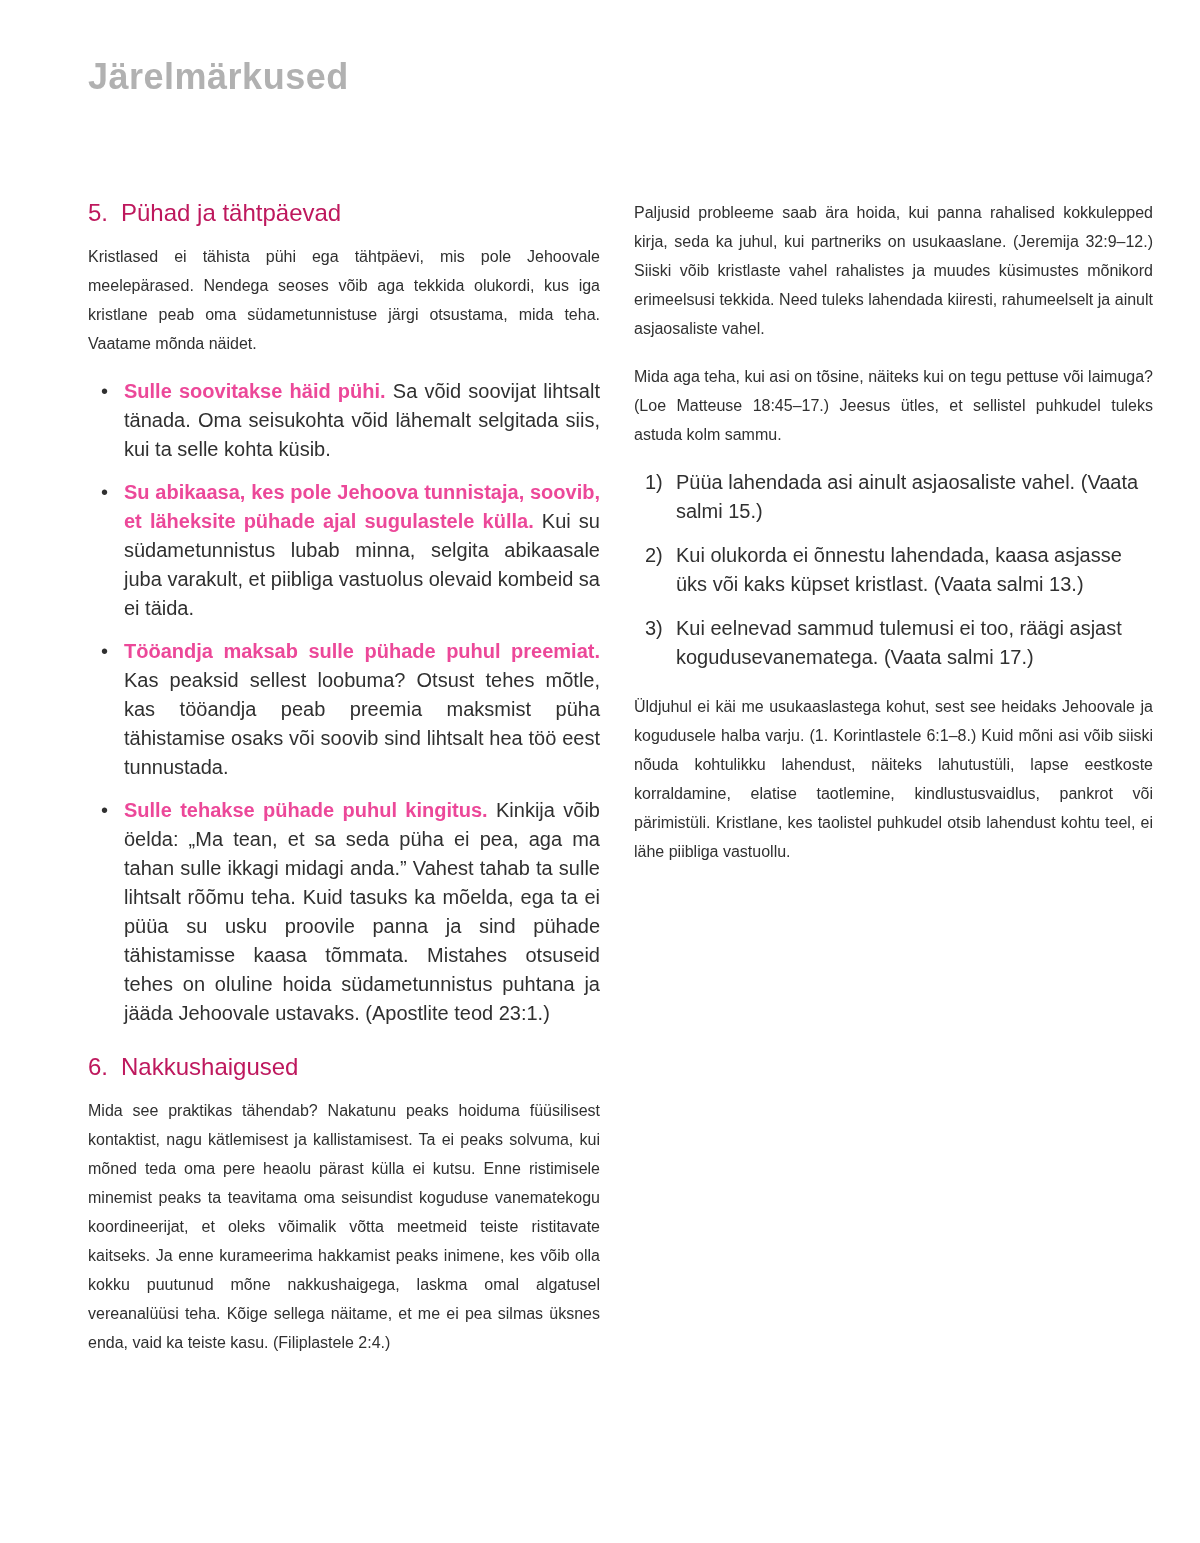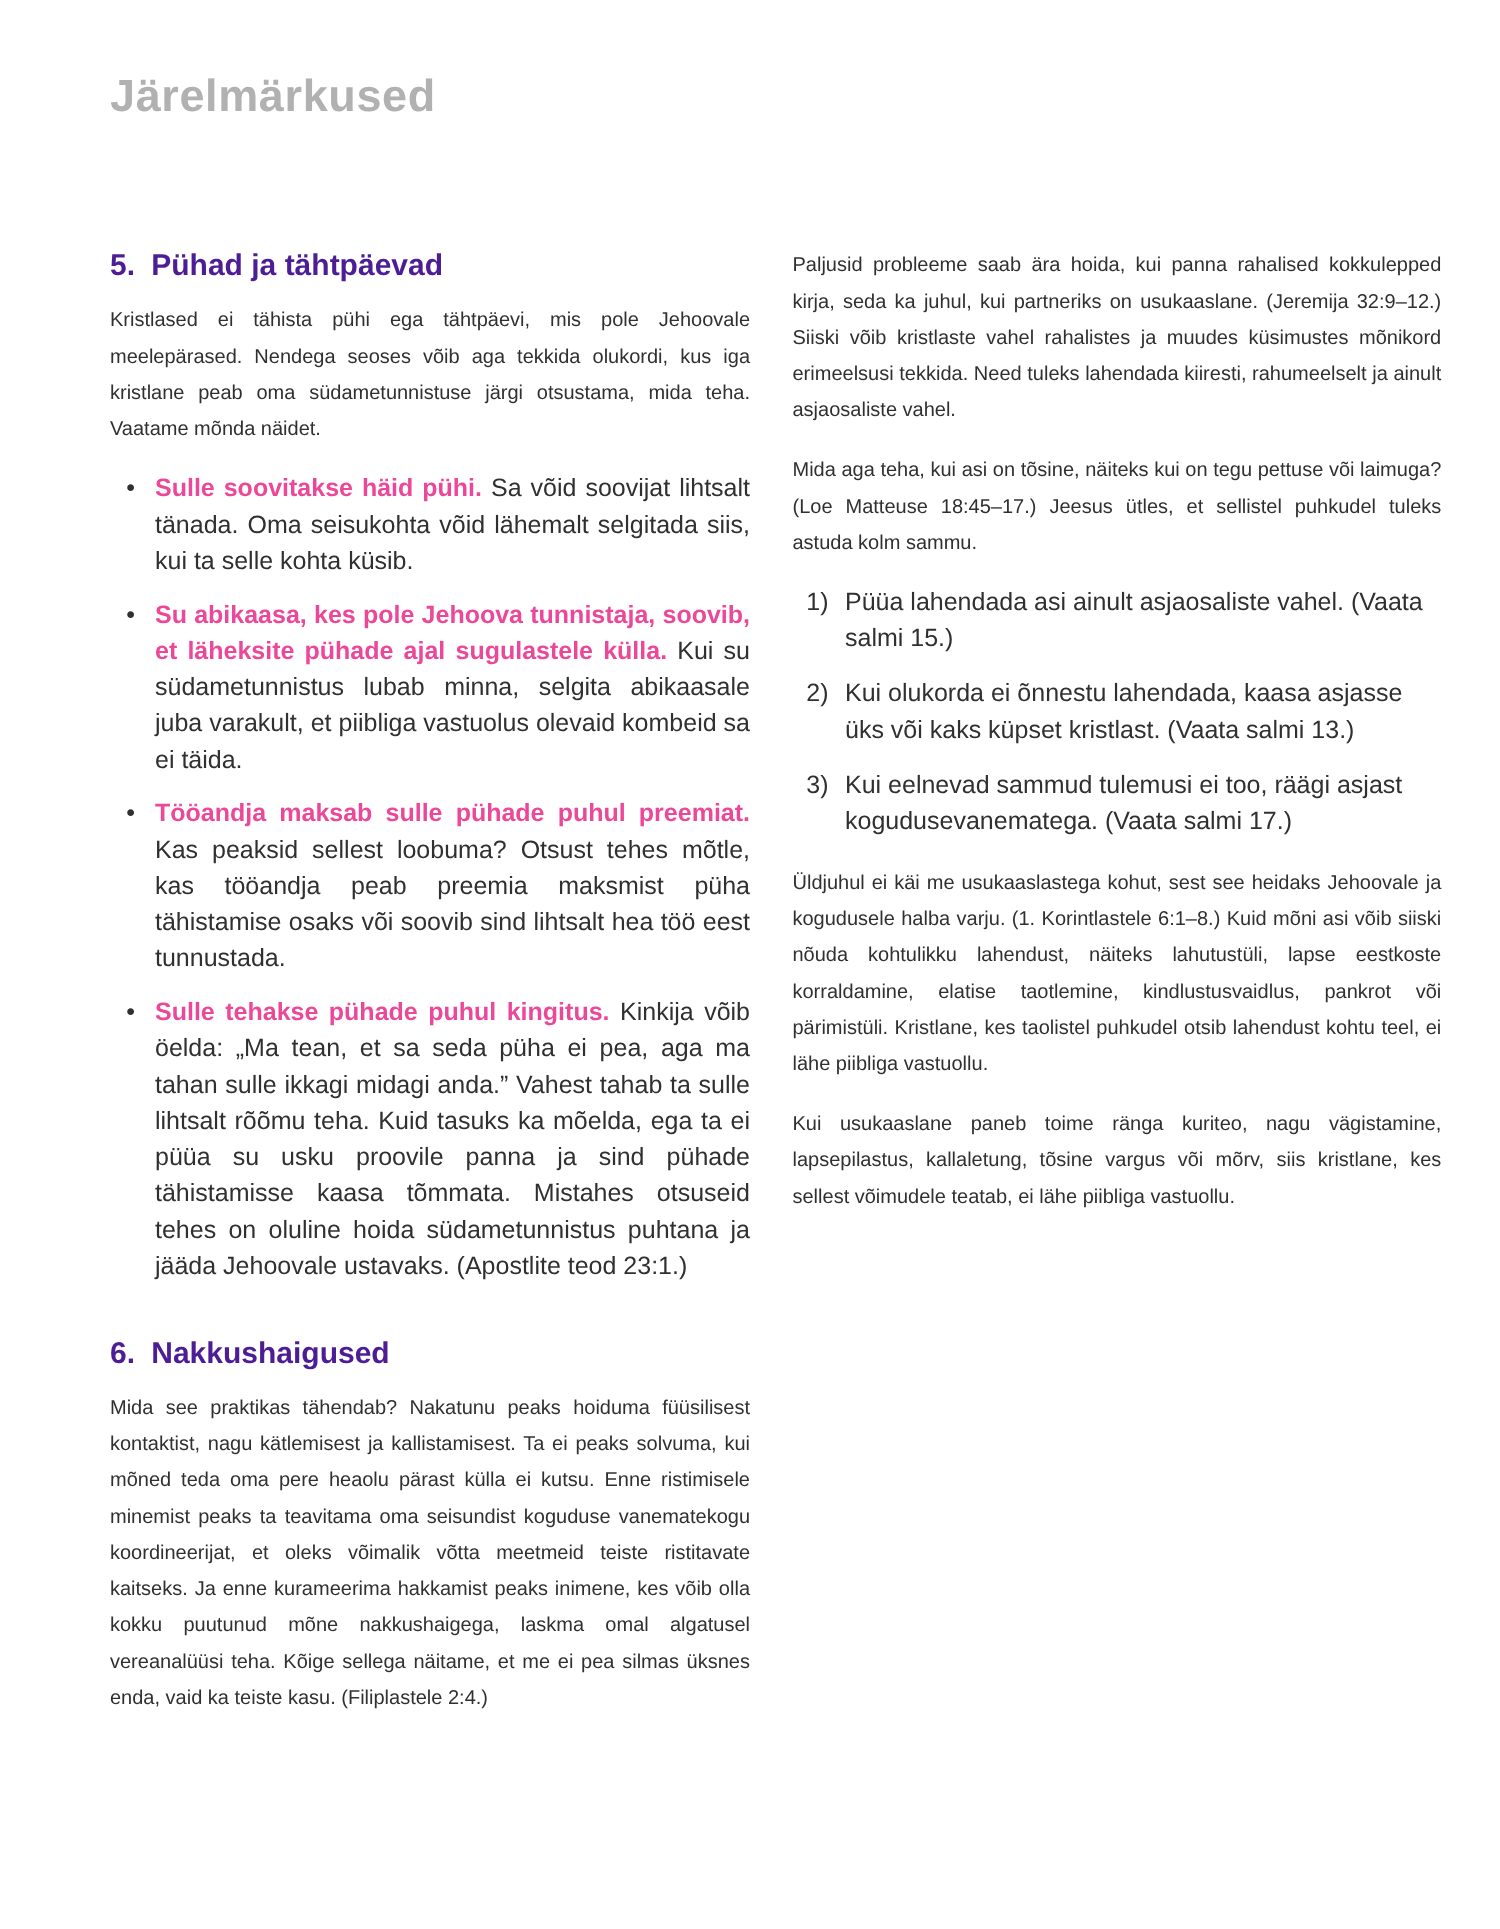--- a/index.html
+++ b/index.html
@@ -30,29 +30,29 @@
     gap: 34px;
   }
   .col {
     flex: 0 0 auto;
   }
   .col-left  { width: 512px; }
   .col-right { width: 519px; }
   h2.section-heading {
     font-size: 24px;
     line-height: 30px;
-    font-weight: bold;
-    color: #4c1d95;
+    font-weight: normal;
+    color: #be185d;
     margin: 0 0 14px 0;
   }
   h2.section-heading .sec-num {
     margin-right: 13px;
   }
   h2.spaced-top {
-    margin-top: 40px;
+    margin-top: 24px;
   }
   p.body-par {
     font-size: 16px;
     line-height: 29px;
     margin: 0 0 19px 0;
     text-align: justify;
     hyphens: auto;
     -webkit-hyphens: auto;
   }
   .bullet-list {
@@ -160,19 +160,18 @@
             <span class="step-num">2)</span>
             <span>Kui olukorda ei õnnestu lahendada, kaasa asjasse üks või kaks küpset kristlast. (Vaata salmi 13.)</span>
           </div>
           <div class="step-item">
             <span class="step-num">3)</span>
             <span>Kui eelnevad sammud tulemusi ei too, räägi asjast kogudusevanematega. (Vaata salmi 17.)</span>
           </div>
         </div>
 
         <p class="body-par">Üldjuhul ei käi me usukaaslastega kohut, sest see heidaks Jehoovale ja kogudusele halba varju. (1. Korintlastele 6:1–8.) Kuid mõni asi võib siiski nõuda kohtulikku lahendust, näiteks lahutustüli, lapse eestkoste korraldamine, elatise taotlemine, kindlustusvaidlus, pankrot või pärimistüli. Kristlane, kes taolistel puhkudel otsib lahendust kohtu teel, ei lähe piibliga vastuollu.</p>
-        <p class="body-par">Kui usukaaslane paneb toime ränga kuriteo, nagu vägistamine, lapsepilastus, kallaletung, tõsine vargus või mõrv, siis kristlane, kes sellest võimudele teatab, ei lähe piibliga vastuollu.</p>
       </section>
 
     </div>
 
   </div>
 </div>
 
 </body></html>

